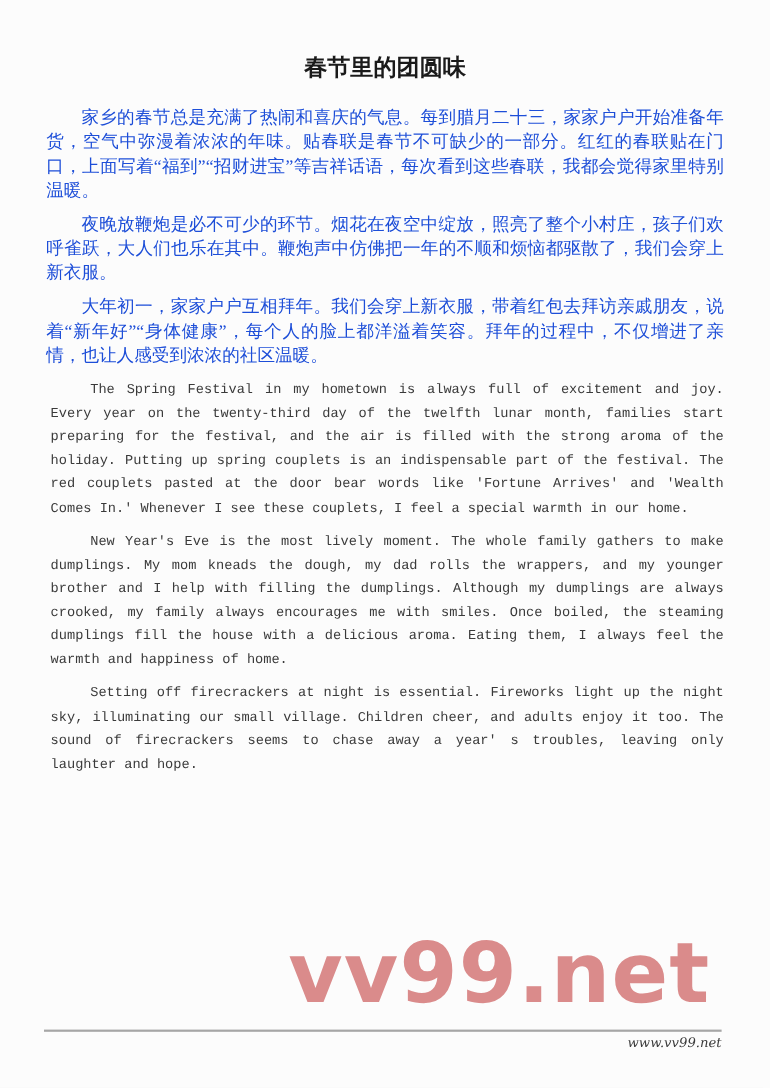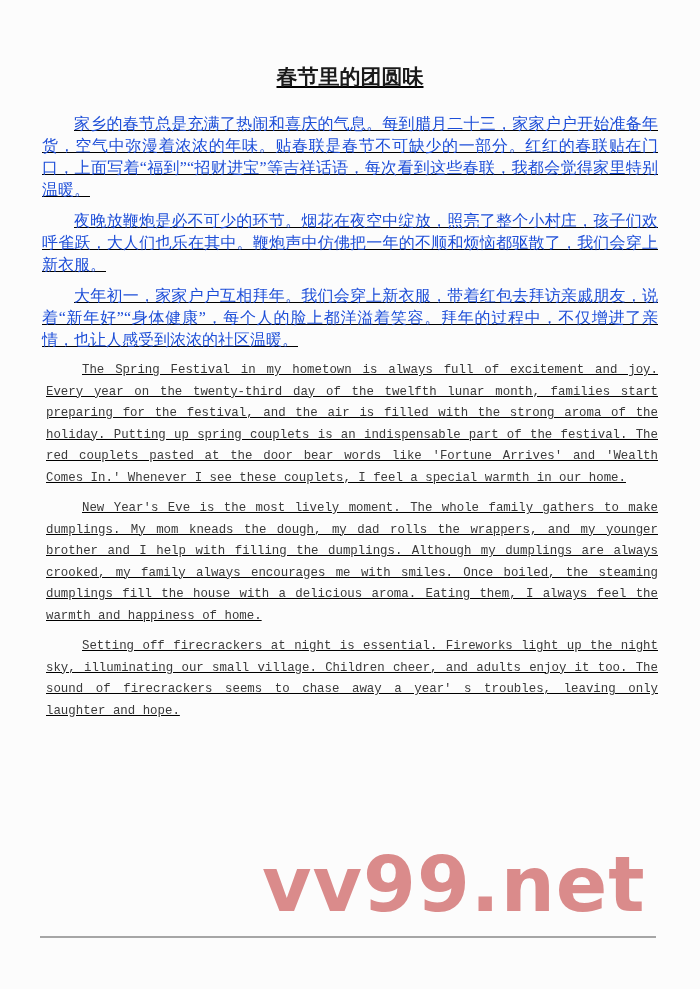--- a/index.html
+++ b/index.html
@@ -26,22 +26,21 @@
     font-size: 76px;
     letter-spacing: 1px;
     color: #b91c1c;
     opacity: 0.5;
     white-space: nowrap;
     user-select: none;
   }
   .content {
     position: relative;
     z-index: 1;
-    padding: 64px 42px 0 42px;
-    text-decoration: underline;
+    padding: 48px 42px 0 42px;
   }
   .zh-title {
     margin: 0 0 22px 0;
     text-align: center;
     font-size: 21px;
     line-height: 27px;
     font-weight: bold;
     color: #1a1a1a;
   }
   .zh-para {
@@ -109,15 +108,16 @@
 
 
     <p class="en-para">The Spring Festival in my hometown is always full of excitement and joy. Every year on the twenty-third day of the twelfth lunar month, families start preparing for the festival, and the air is filled with the strong aroma of the holiday. Putting up spring couplets is an indispensable part of the festival. The red couplets pasted at the door bear words like 'Fortune Arrives' and 'Wealth Comes In.' Whenever I see these couplets, I feel a special warmth in our home.</p>
     <p class="en-para">New Year's Eve is the most lively moment. The whole family gathers to make dumplings. My mom kneads the dough, my dad rolls the wrappers, and my younger brother and I help with filling the dumplings. Although my dumplings are always crooked, my family always encourages me with smiles. Once boiled, the steaming dumplings fill the house with a delicious aroma. Eating them, I always feel the warmth and happiness of home.</p>
     <p class="en-para">Setting off firecrackers at night is essential. Fireworks light up the night sky, illuminating our small village. Children cheer, and adults enjoy it too. The sound of firecrackers seems to chase away a year' s troubles, leaving only laughter and hope.</p>
 
   </div>
 
   <div class="footer">
     <hr class="footer-rule">
+    <div class="footer-site">www.vv99.net</div>
   </div>
 
 </div>
 
 </body></html>

